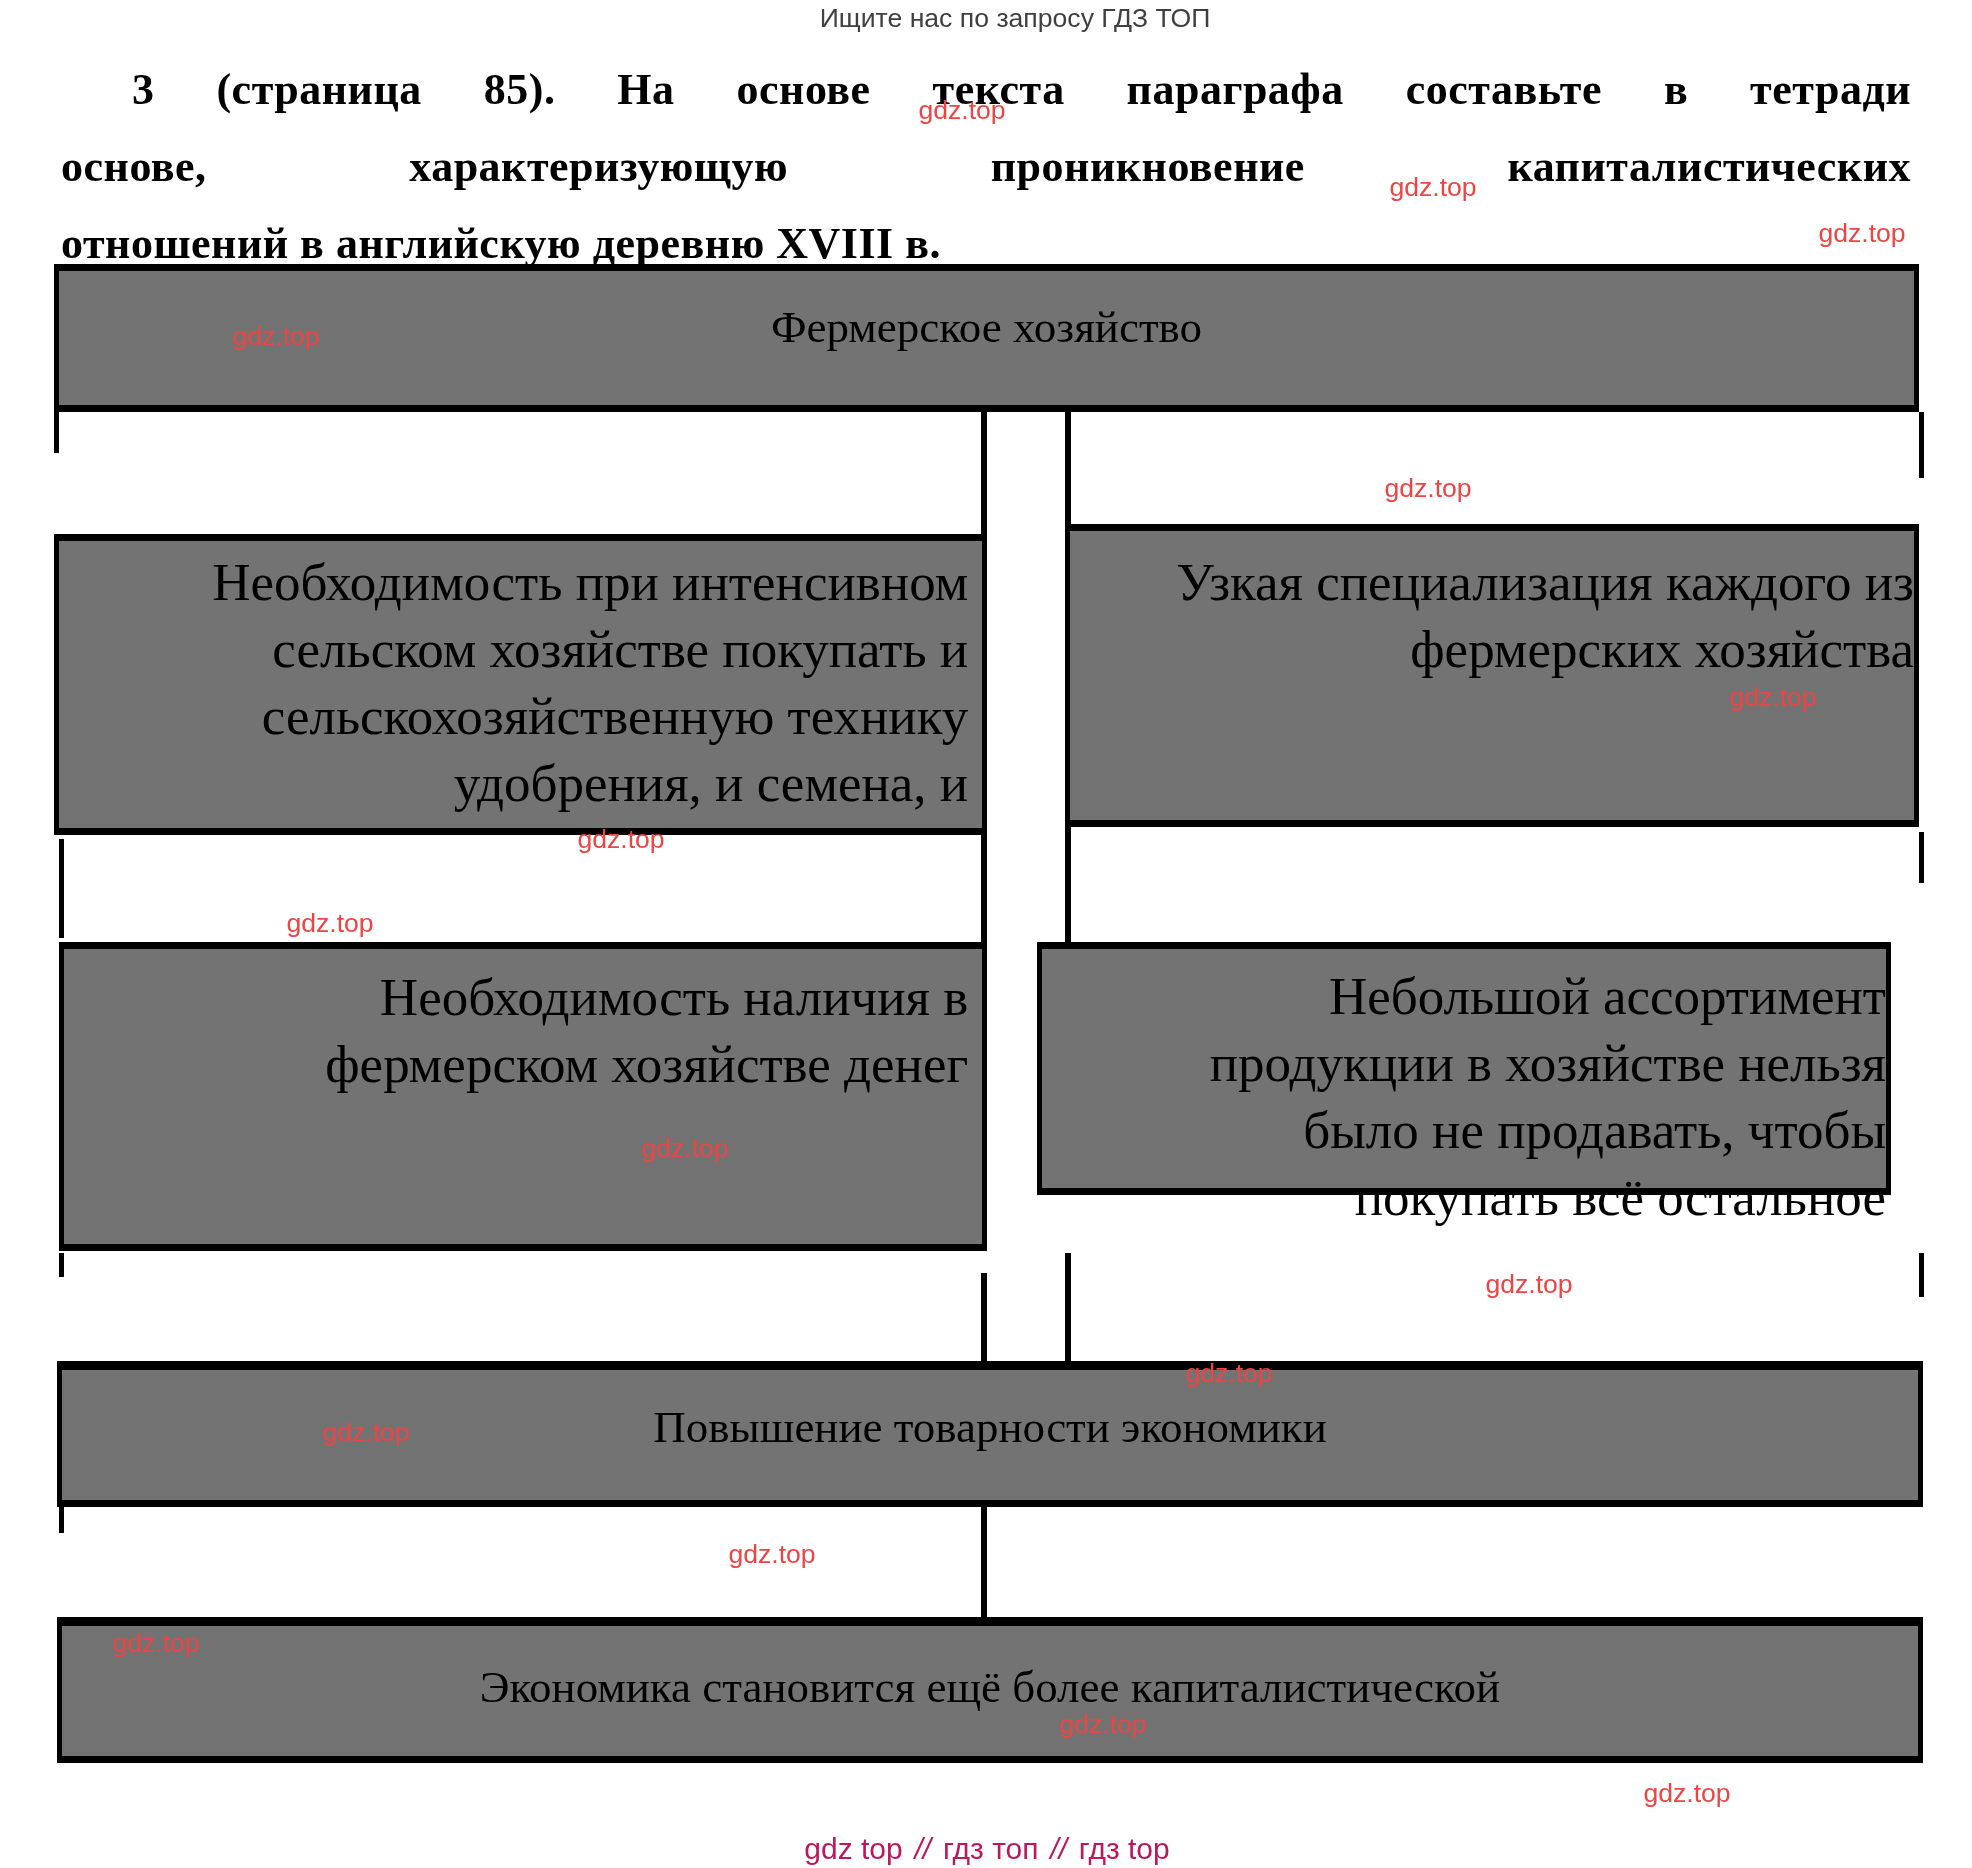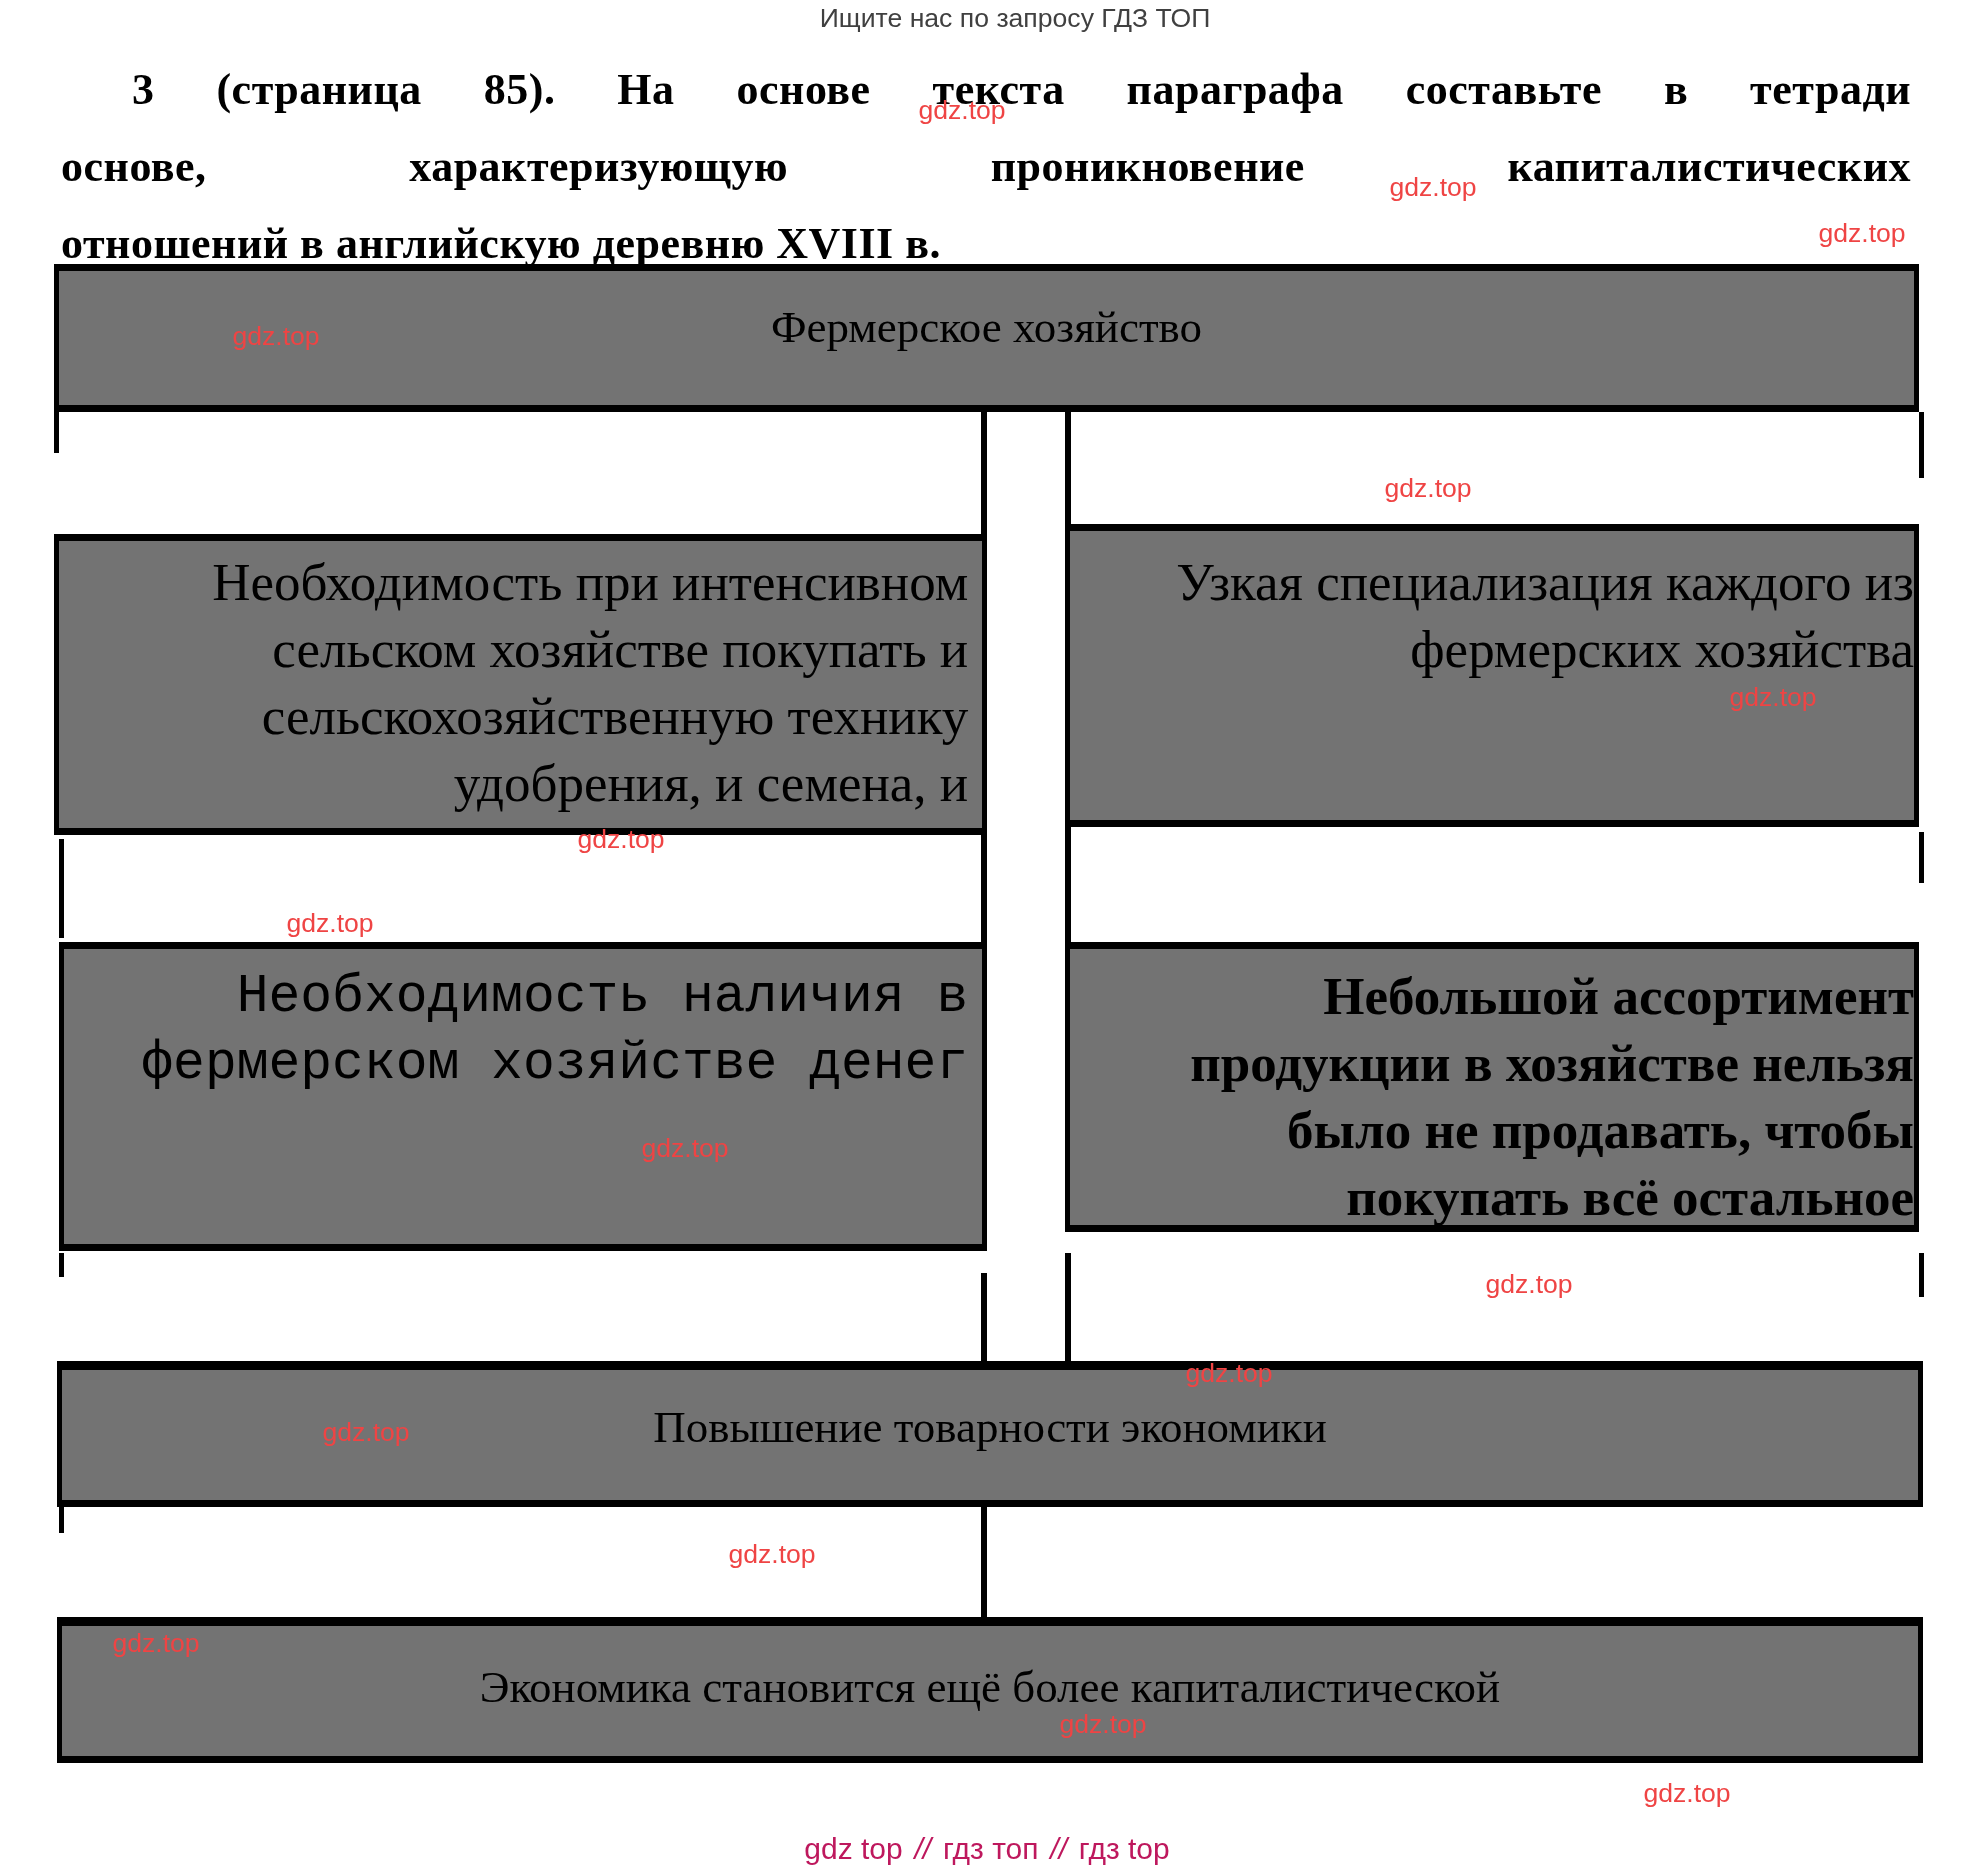--- a/index.html
+++ b/index.html
@@ -133,28 +133,28 @@
     </div>
   </div>
 
   <div class="box" style="left:1065px;top:524px;width:854px;height:303px;">
     <div class="box-lines align-left" style="padding-top:17.7px;">
       <div>Узкая специализация каждого из</div>
       <div>фермерских хозяйства</div>
     </div>
   </div>
 
-  <div class="box" style="left:59px;top:942px;width:928px;height:309px;font-family:Liberation Mono, monospace;">
+  <div class="box" style="left:59px;top:942px;width:928px;height:309px;">
     <div class="box-lines align-right" style="padding-top:14.8px;">
       <div>Необходимость наличия в</div>
       <div>фермерском хозяйстве денег</div>
     </div>
   </div>
 
-  <div class="box" style="left:1065px;top:942px;width:854px;height:290px;font-weight:bold;">
+  <div class="box" style="left:1037px;top:942px;width:854px;height:253px;">
     <div class="box-lines align-left" style="padding-top:13.8px;">
       <div>Небольшой ассортимент</div>
       <div>продукции в хозяйстве нельзя</div>
       <div>было не продавать, чтобы</div>
       <div>покупать всё остальное</div>
     </div>
   </div>
 
   <div class="box" style="left:57px;top:1361px;width:1866px;height:146px;border-top-width:9.9px;">
     <div class="box-label" style="padding-bottom:15.8px;">Повышение товарности экономики</div>

